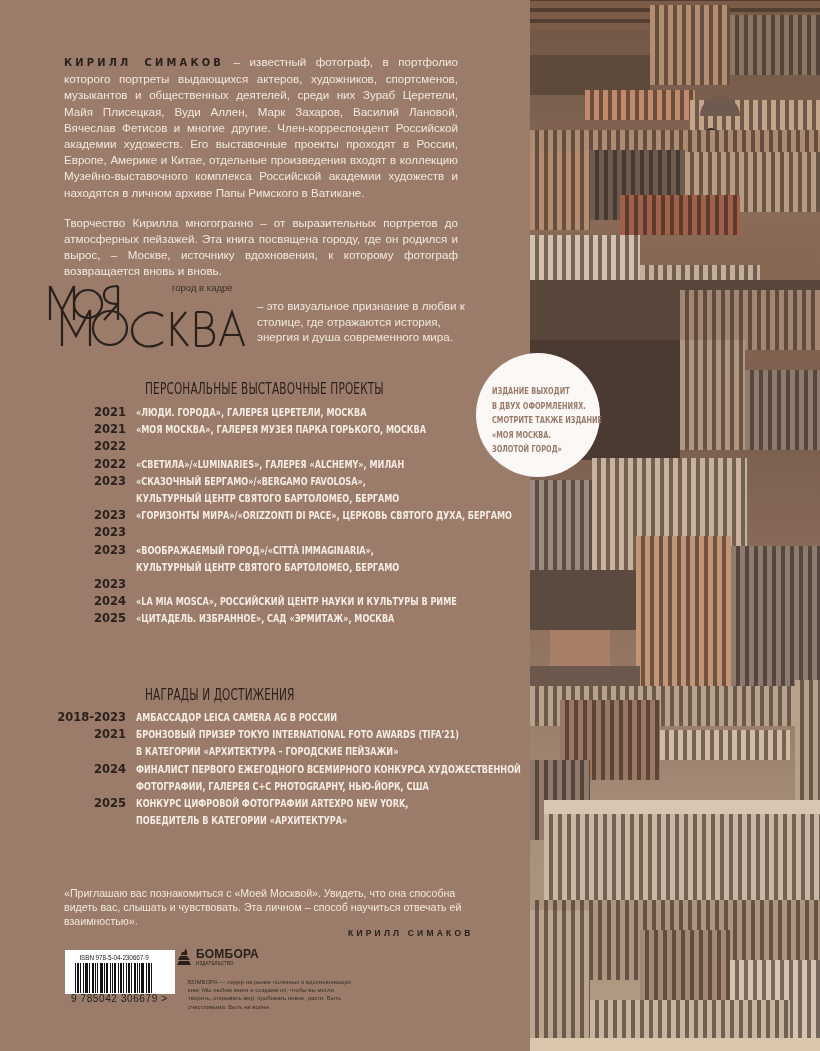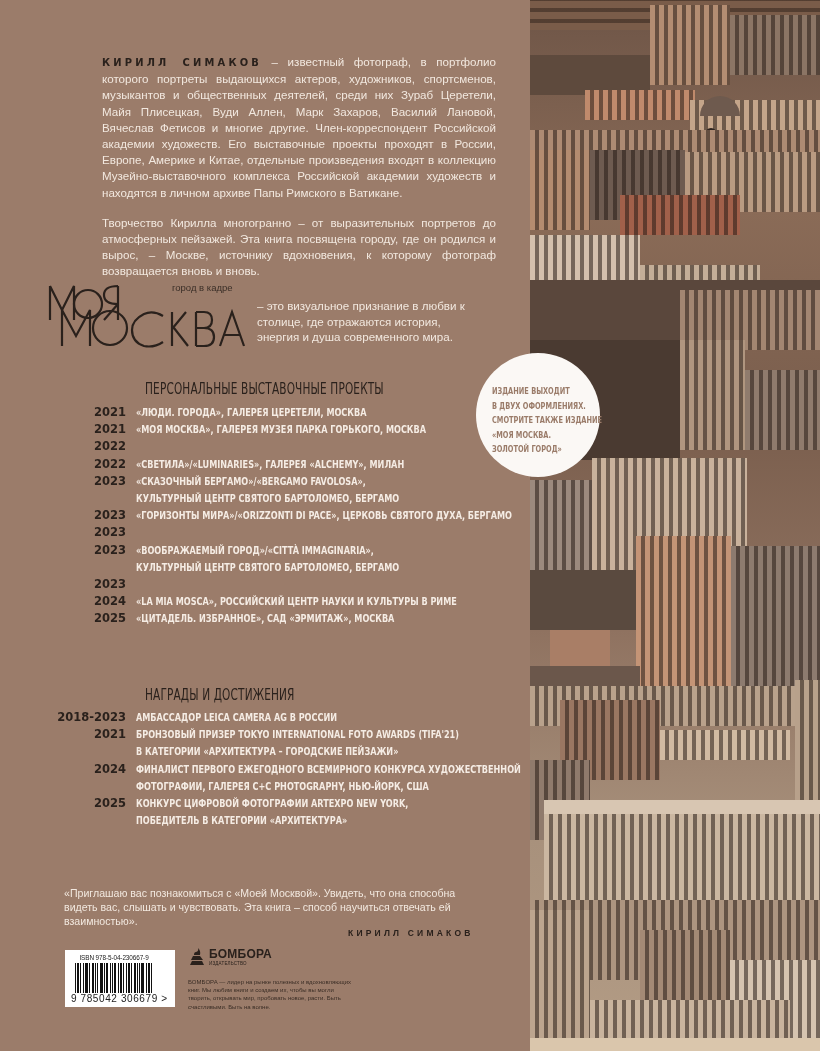--- a/index.html
+++ b/index.html
@@ -7,21 +7,21 @@
     width: 820px; height: 1051px; overflow: hidden; position: relative;
     background: #9a7b69;
     font-family: "Liberation Sans", sans-serif;
   }
   .left {
     position: absolute; left: 0; top: 0; width: 530px; height: 1051px;
     background: #9b7c6a;
   }
   .bio {
     position: absolute; left: 64px; top: 54px; width: 394px;
-    color: #f2e8df; font-size: 11.6px; line-height: 16.2px; text-align: justify; margin-left: 38px;
+    color: #f2e8df; font-size: 11.6px; line-height: 16.2px; text-align: justify;
   }
   .bio .name {
     color: #2a211c; font-weight: bold; letter-spacing: 3.2px; font-size: 11px;
     font-family: "DejaVu Sans Condensed", "DejaVu Sans", sans-serif;
   }
   .bio p { margin: 0 0 14px 0; }
   .logo {
     position: absolute; left: 48px; top: 280px; width: 200px; height: 68px;
   }
   .logo-sub {
@@ -51,29 +51,29 @@
   }
   .quote {
     position: absolute; left: 64px; top: 886px; width: 410px;
     color: #f2e8df; font-size: 10.6px; line-height: 14.2px;
   }
   .quote-author {
     position: absolute; left: 348px; top: 928px; color: #2a211c; font-weight: bold;
     font-size: 8.5px; letter-spacing: 3.2px;
   }
   .barcode {
-    position: absolute; left: 65px; top: 950px; width: 110px; height: 57px;
+    position: absolute; left: 65px; top: 950px; width: 110px; height: 44px;
     background: #fff; box-sizing: border-box; padding: 4px 18px 0 6px;
   }
   .isbn-top { font-size: 6.4px; color: #222; text-align: center; letter-spacing: -0.1px; }
   .bars { height: 30px; margin: 2px 4px 0 4px; display: flex; }
   .bars span { display: block; background: #111; height: 100%; }
   .isbn-bottom { font-size: 10px; color: #222; letter-spacing: 0.6px; margin-top: 0; white-space: nowrap; }
   .publisher {
-    position: absolute; left: 188px; top: 946px; display: flex; align-items: center;
+    position: absolute; left: 175px; top: 946px; display: flex; align-items: center;
   }
   .pub-name {
     font-weight: bold; color: #2a211c; font-size: 12px; letter-spacing: 0.2px;
   }
   .pub-sub { font-size: 4.5px; color: #2a211c; letter-spacing: 0.2px; }
   .pub-text {
     position: absolute; left: 188px; top: 978px; width: 170px;
     color: #3a2d25; font-size: 6px; line-height: 8.2px;
   }
   
@@ -224,21 +224,21 @@
     </div>
   <div class="row">
       <div class="year">2025</div>
       <div>
         <div class="entry">КОНКУРС ЦИФРОВОЙ ФОТОГРАФИИ ARTEXPO NEW YORK,</div>
         <div class="entry">ПОБЕДИТЕЛЬ В КАТЕГОРИИ «АРХИТЕКТУРА»</div>
       </div>
     </div>
 </div>
 
-<div class="quote">«Приглашаю вас познакомиться с «Моей Москвой». Увидеть, что она способна видеть вас, слышать и чувствовать. Эта книга – способ научиться отвечать ей взаимностью».</div>
+<div class="quote">«Приглашаю вас познакомиться с «Моей Москвой». Увидеть, что она способна видеть вас, слышать и чувствовать. Эта личном – способ научиться отвечать ей взаимностью».</div>
 <div class="quote-author">КИРИЛЛ СИМАКОВ</div>
 
 <div class="barcode">
   <div class="isbn-top">ISBN 978-5-04-230667-9</div>
   <div class="bars">
     <span style="width:1px;margin-right:1px"></span>
       <span style="width:2px;margin-right:1px"></span>
       <span style="width:1px;margin-right:2px"></span>
       <span style="width:1px;margin-right:1px"></span>
       <span style="width:3px;margin-right:1px"></span>

